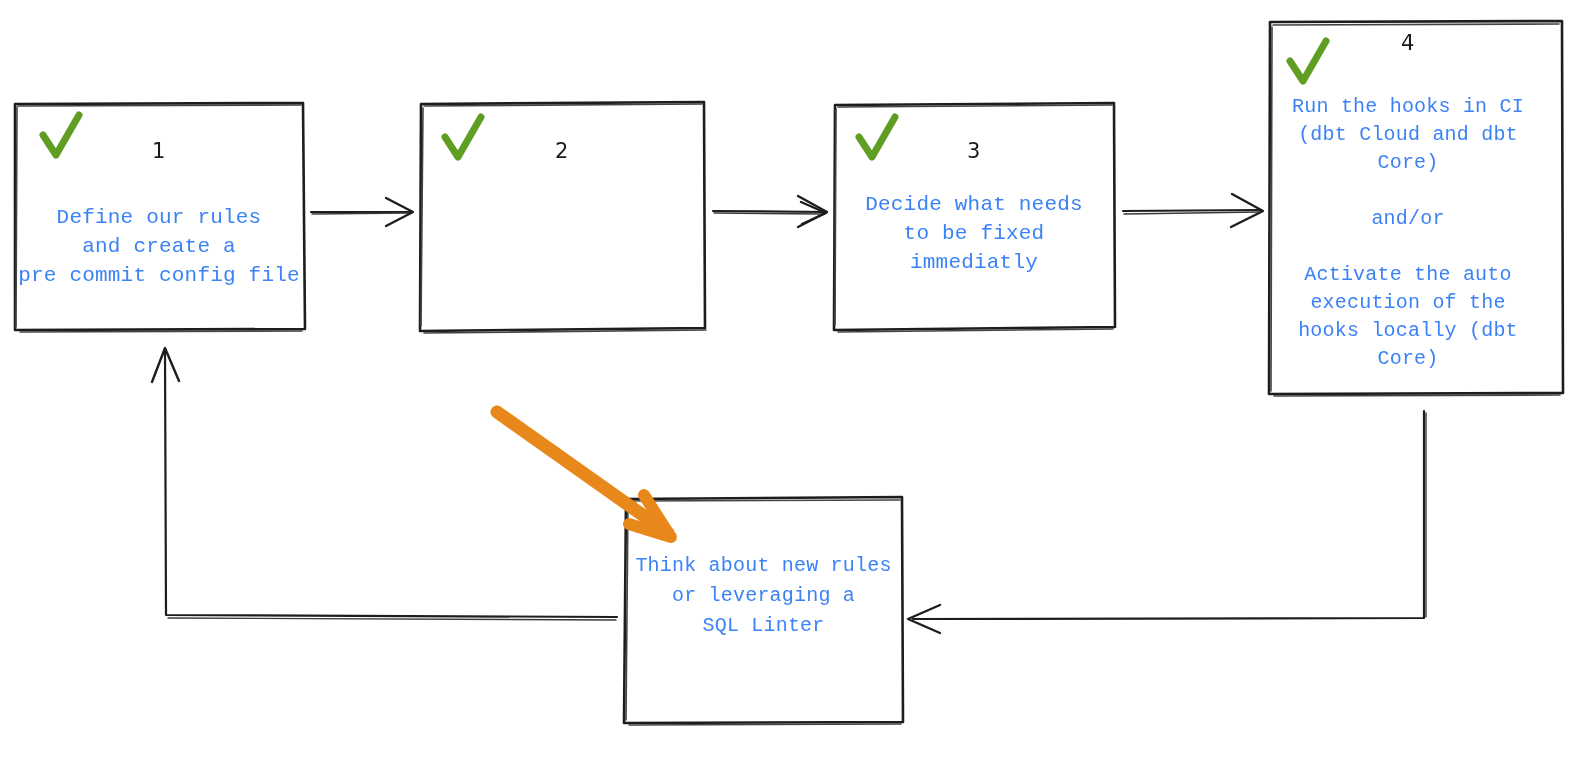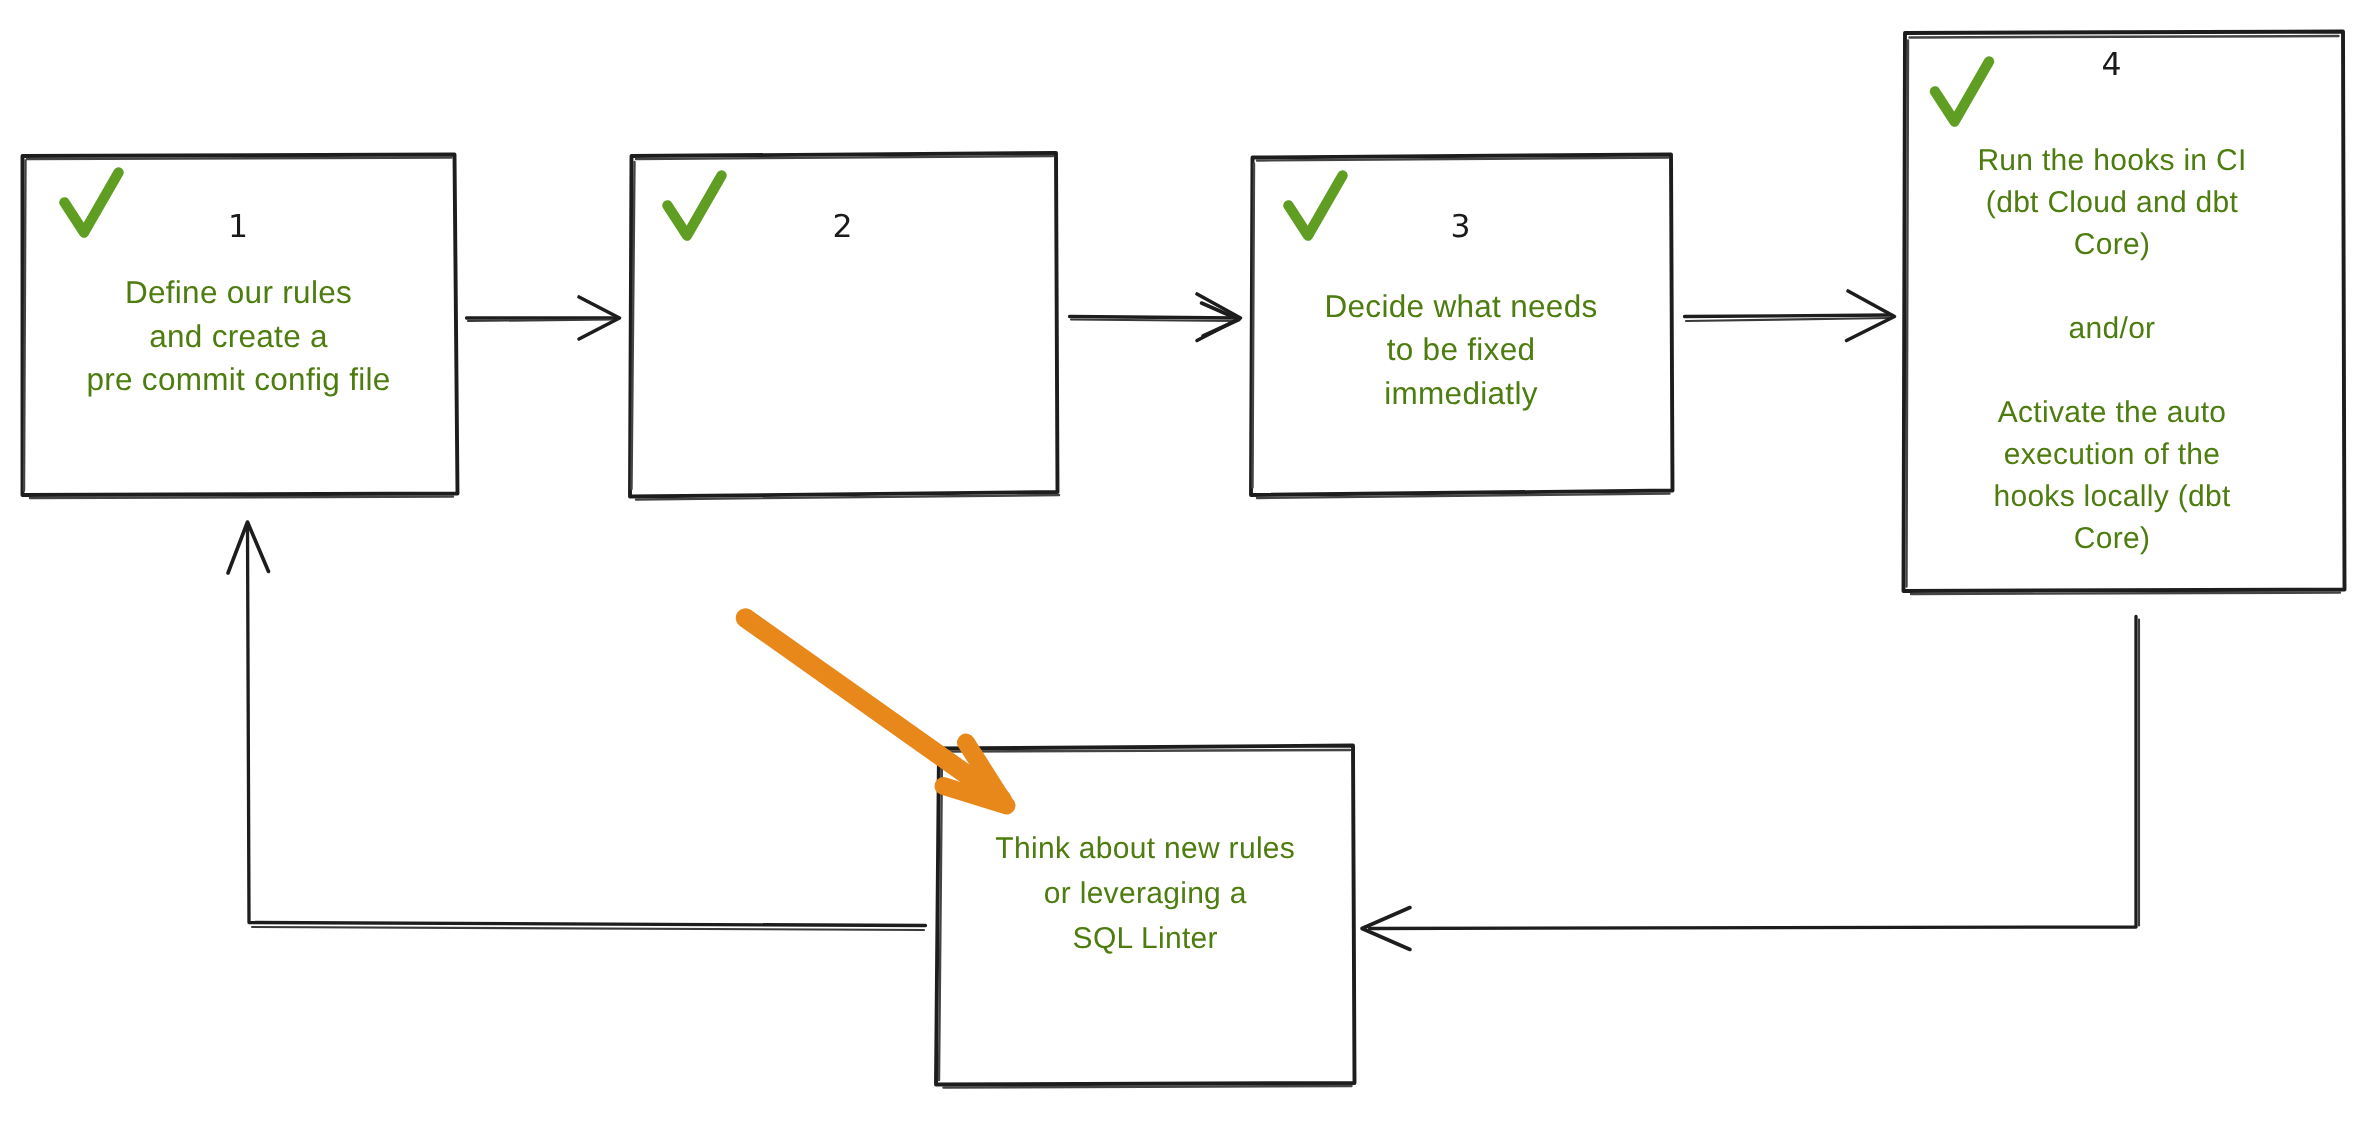--- a/index.html
+++ b/index.html
@@ -32,38 +32,38 @@
     align-items: center;
     pointer-events: auto;
   }
   .node-number {
     font-family: "DejaVu Sans", sans-serif;
     font-size: 21px;
     color: #1a1a1a;
     letter-spacing: 0.5px;
   }
   .node-text {
-    font-family: Liberation Sans, sans-serif;
+    font-family: Liberation Mono, monospace;
     font-size: 21px;
     line-height: 29px;
-    color: #4d7c0f;
+    color: #3b82f6;
     text-align: center;
     white-space: pre-line;
     letter-spacing: 0.2px;
   }
   .check {
     position: absolute;
     width: 44px;
     height: 52px;
   }
   
   #node-1 { left: 13px;  top: 103px; width: 292px; height: 227px; }
   #node-1 .check { left: 26px; top: 8px; }
   #node-1 .node-number { position: absolute; left: 0; right: 0; top: 36px; text-align: center; }
-  #node-1 .node-text   { position: absolute; left: 0; right: 0; top: 78px; }
+  #node-1 .node-text   { position: absolute; left: 0; right: 0; top: 100px; }
   
   #node-2 { left: 419px; top: 103px; width: 286px; height: 227px; }
   #node-2 .check { left: 22px; top: 10px; }
   #node-2 .node-number { position: absolute; left: 0; right: 0; top: 36px; text-align: center; }
   #node-2 .node-text   { position: absolute; left: 0; right: 0; top: 90px; }
   
   #node-3 { left: 833px; top: 103px; width: 282px; height: 227px; }
   #node-3 .check { left: 22px; top: 10px; }
   #node-3 .node-number { position: absolute; left: 0; right: 0; top: 36px; text-align: center; }
   #node-3 .node-text   { position: absolute; left: 0; right: 0; top: 87px; }

